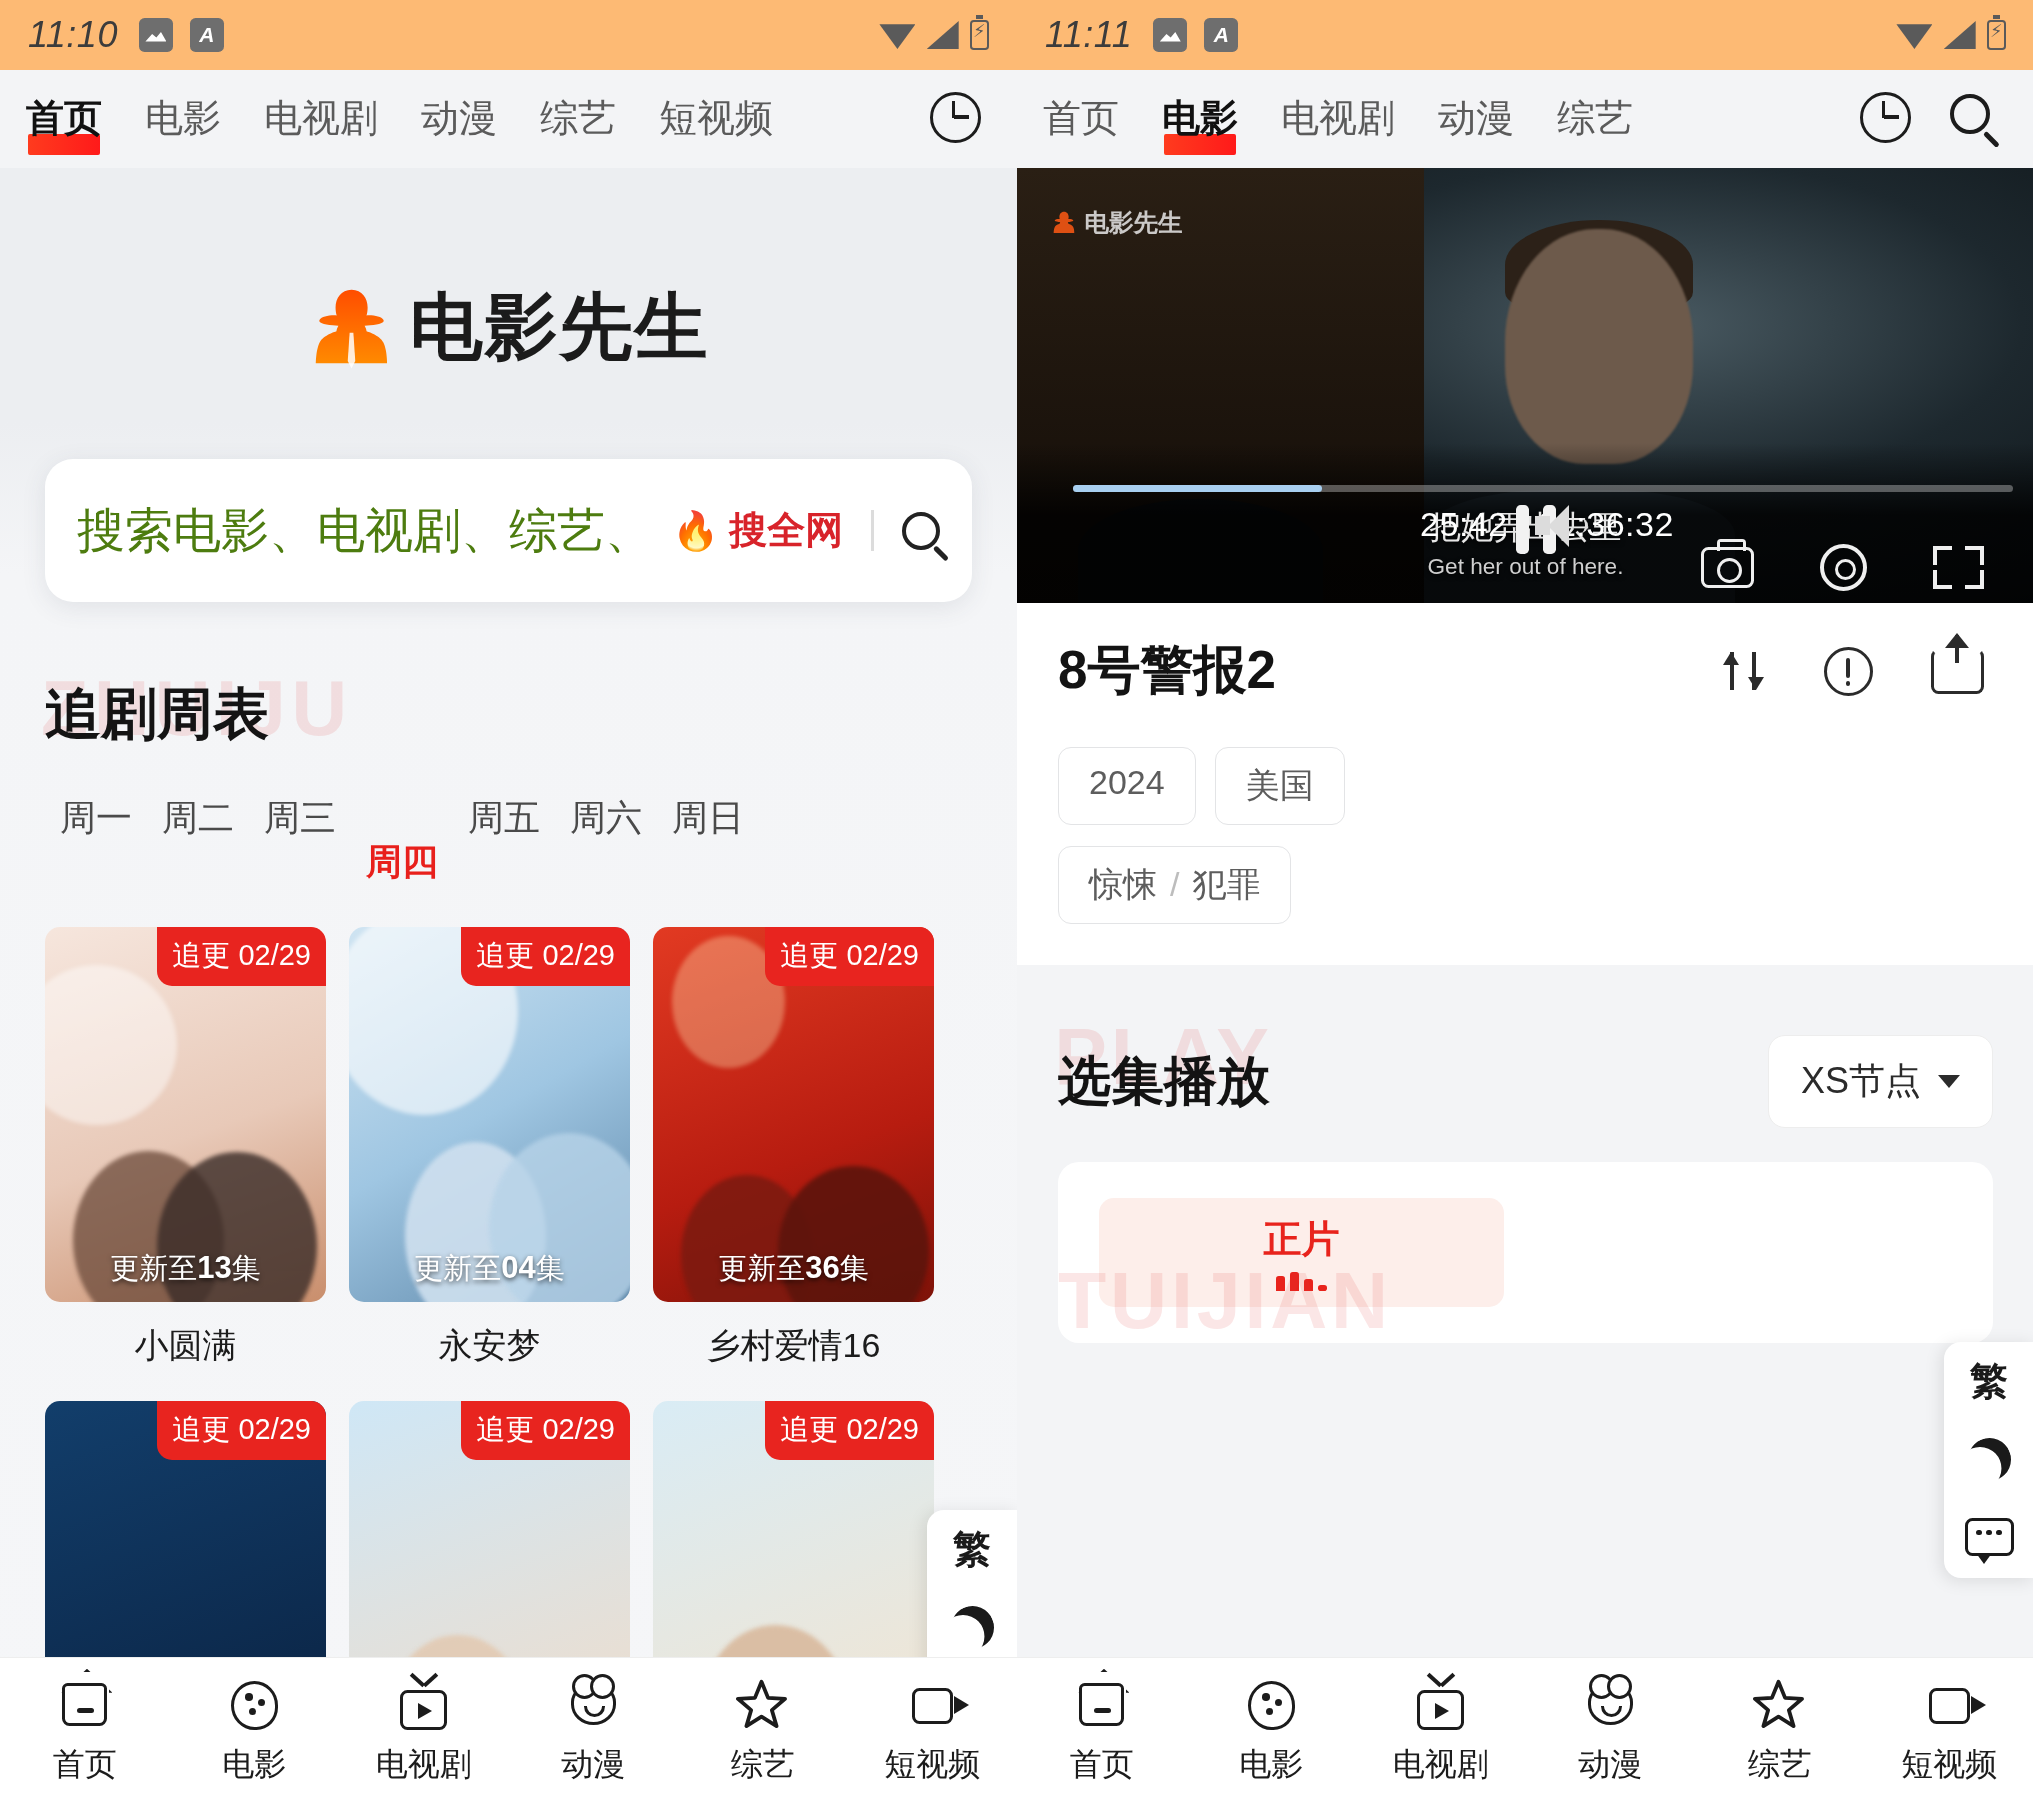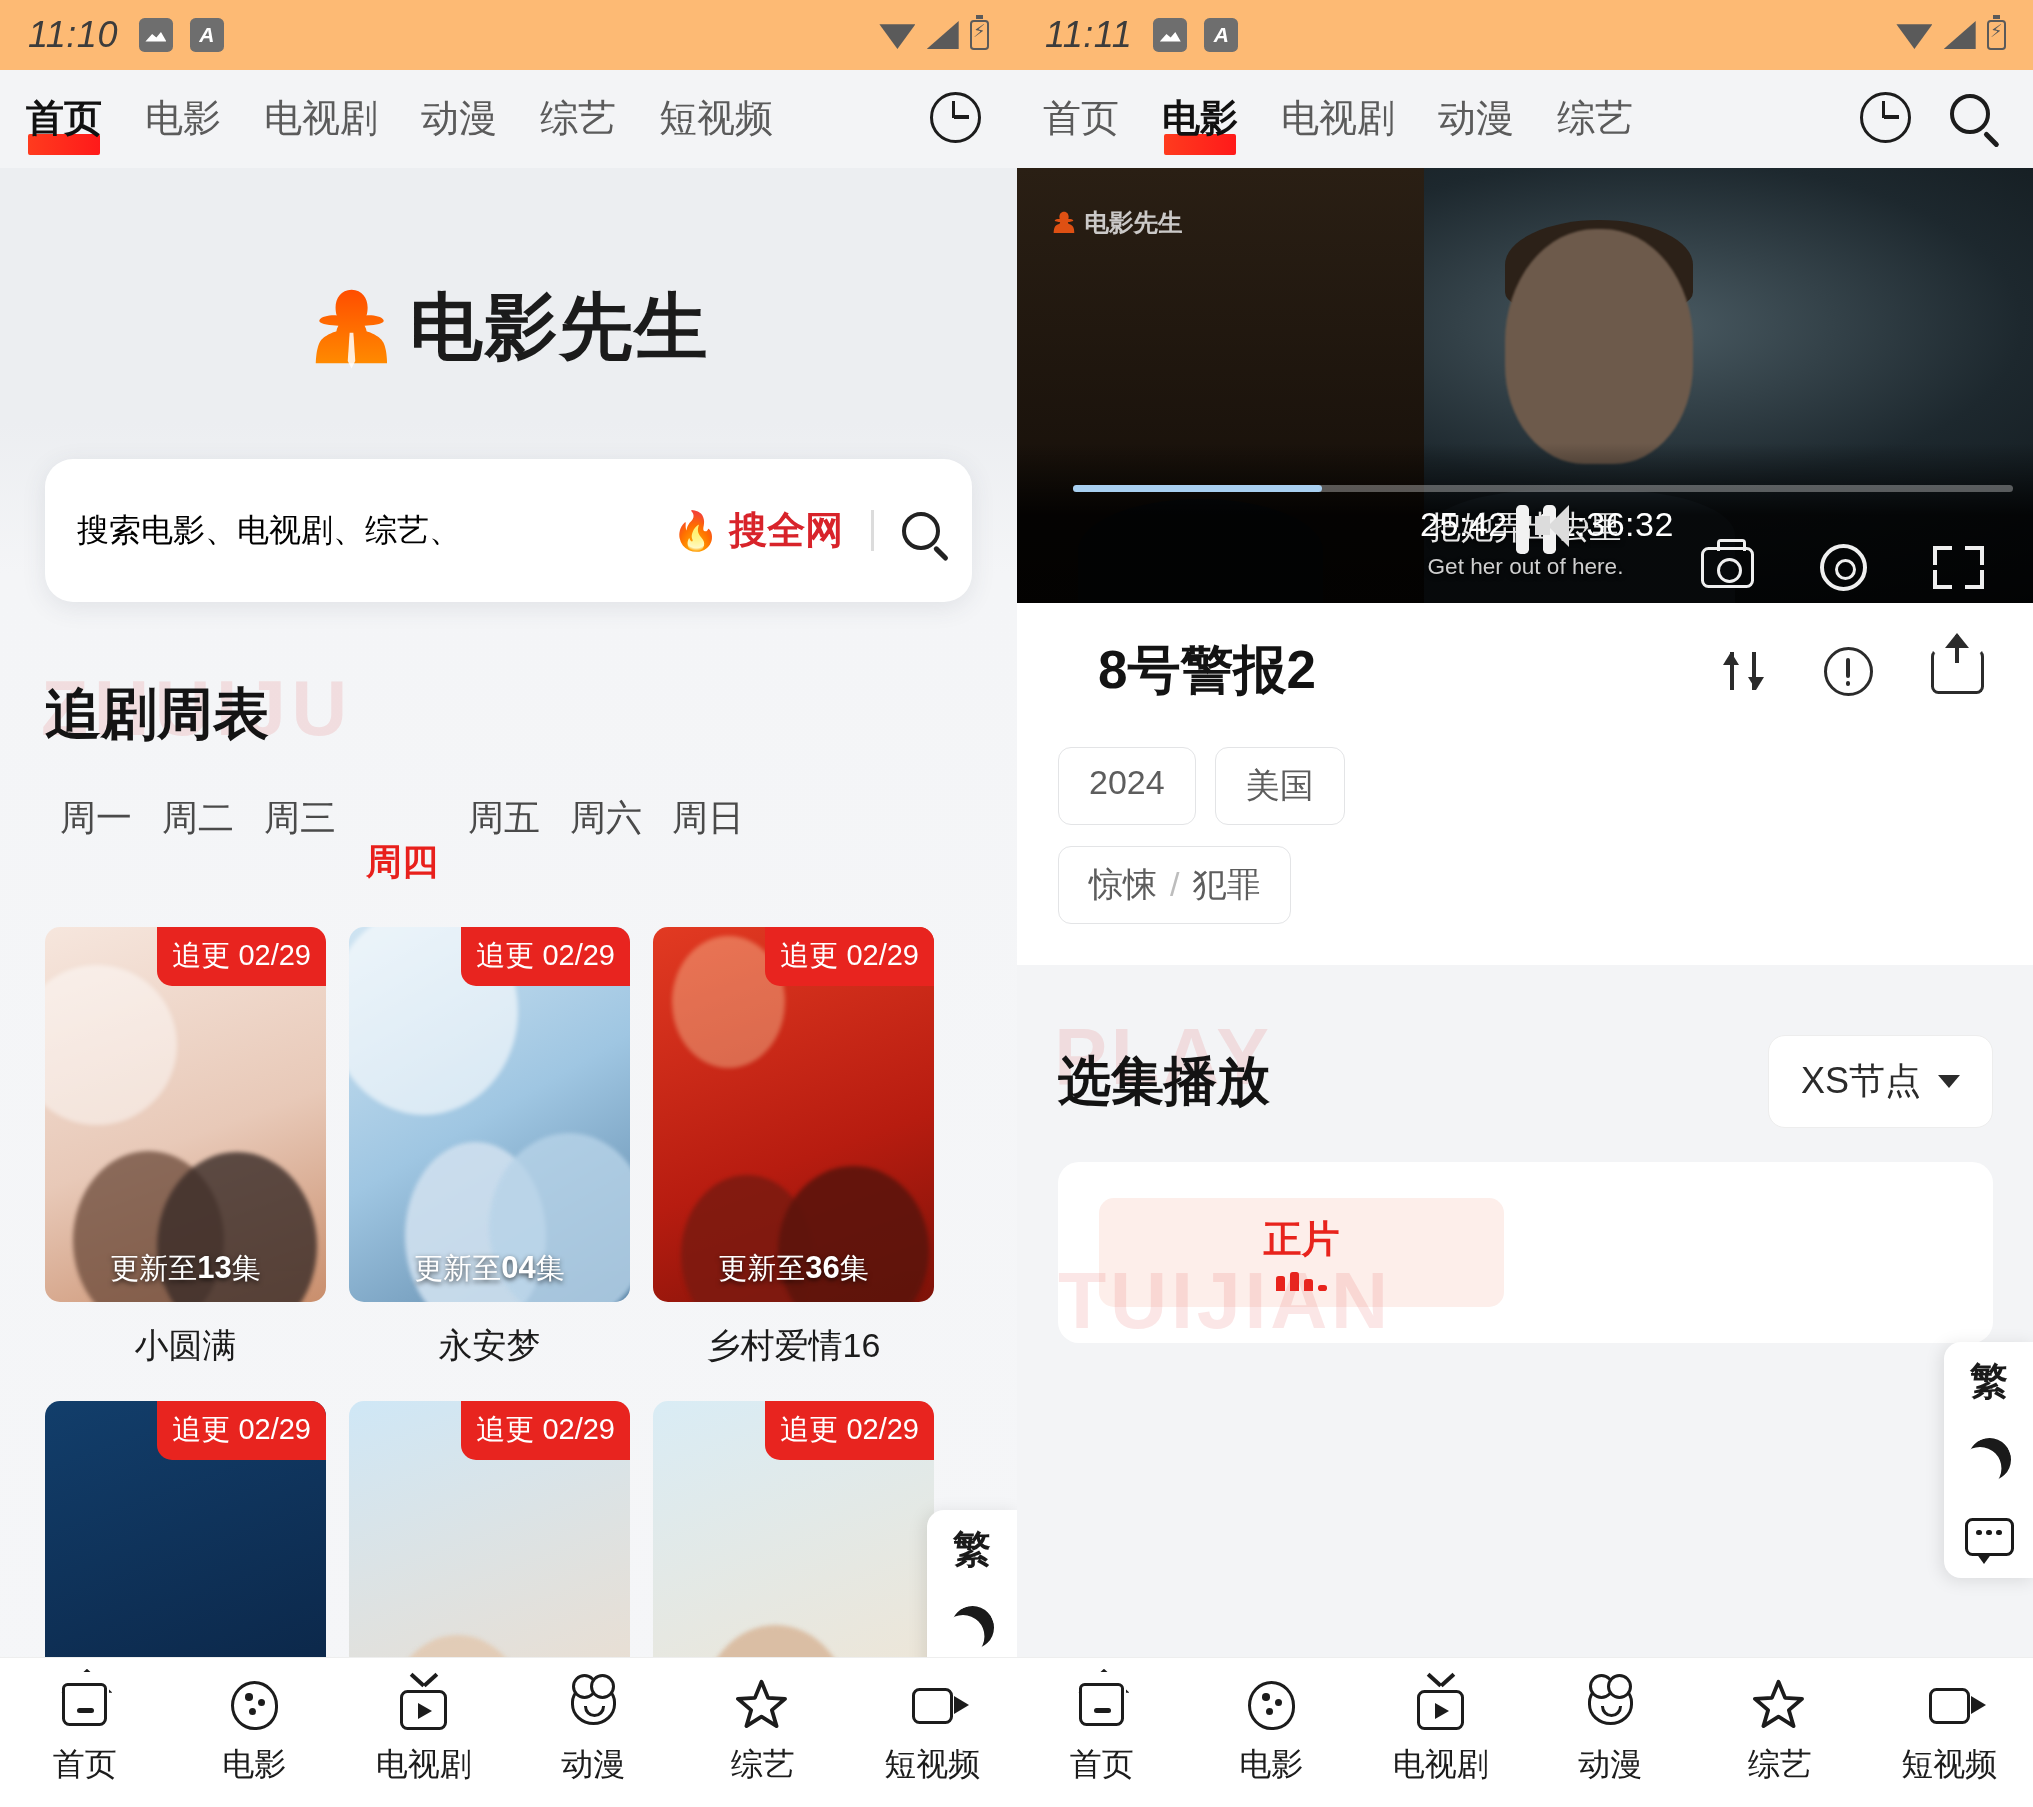--- a/index.html
+++ b/index.html
@@ -71,21 +71,21 @@
     overflow: hidden;
   }
   .brand { display: flex; align-items: center; justify-content: center; gap: 15px; margin-top: 111px; }
   .brand-mark { width: 87px; height: 90px; position: relative; }
   .brand-name { font-size: 73px; font-weight: bold; color: #1b1b1b; letter-spacing: 1.9px; }
 
   .searchbar {
     margin: 81px 45px 0 45px; height: 143px; background: #fff; border-radius: 28px;
     box-shadow: 0 5.6px 24.5px rgba(60,70,90,0.10); display: flex; align-items: center; padding: 0 32px;
   }
-  .search-ph { font-size: 32px; color: #000000; flex: 1; }
+  .search-ph { font-size: 48px; color: #4d7c0f; flex: 1; }
   .hot-flame { font-size: 38px; margin-right: 9.4px; }
   .hot-label { font-size: 38px; color: #d8232a; font-weight: bold; }
   .sep { width: 2.8px; height: 41px; background: #dcdcdc; margin: 0 28px; }
   .s-glass { width: 38px; height: 38px; border: 4.7px solid #222; border-radius:50%; position: relative; }
   .s-glass::after { content:""; position:absolute; right:-14px; bottom:-10.4px; width:18px; height:4.7px; background:#222; transform: rotate(45deg); border-radius:2.8px; }
 
   
   .section { margin-top: 75px; padding: 0 45px; position: relative; }
   .sec-watermark {
     position: absolute; left: 41px; top: -13px; font-size: 77px; font-weight: bold;
@@ -205,21 +205,21 @@
   .c-full { width:51px;height:43px;position:relative;}
   .c-full i{position:absolute;width:19px;height:19px;border:4.7px solid #efefef;}
   .c-full i:nth-child(1){left:0;top:0;border-right:none;border-bottom:none;}
   .c-full i:nth-child(2){right:0;top:0;border-left:none;border-bottom:none;}
   .c-full i:nth-child(3){left:0;bottom:0;border-right:none;border-top:none;}
   .c-full i:nth-child(4){right:0;bottom:0;border-left:none;border-top:none;}
 
   
   .detail { position:absolute; top:603px; left:0; right:0; bottom:151px; background:#f3f4f6; overflow:hidden; }
   .detail-card { background:#fff; padding: 32px 41px 41px; }
-  .d-head { display:flex; align-items:center;margin-left:40px; }
+  .d-head { display:flex; align-items:center; }
   .d-title { font-size:53px; font-weight:bold; color:#131313; }
   .d-actions { margin-left:auto; display:flex; align-items:center; gap:58px; padding-right:9.4px; }
   .a-sort { width:45px;height:45px;position:relative;}
   .a-sort i{position:absolute;width:3.8px;height:38px;background:#2b2b2b;}
   .a-sort i:nth-child(1){left:9.4px;top:3.8px;}
   .a-sort i:nth-child(2){right:9.4px;top:3.8px;}
   .a-sort i:nth-child(3){left:1.9px;top:3.8px;width:0;height:0;background:none;border-left:8.5px solid transparent;border-right:8.5px solid transparent;border-bottom:13px solid #2b2b2b;}
   .a-sort i:nth-child(4){right:1.9px;bottom:3.8px;width:0;height:0;background:none;border-left:8.5px solid transparent;border-right:8.5px solid transparent;border-top:13px solid #2b2b2b;}
   .a-warn { width:49px;height:49px;border:3.8px solid #2b2b2b;border-radius:50%;position:relative;}
   .a-warn::before{content:"";position:absolute;left:19px;top:8.5px;width:4.7px;height:20px;background:#2b2b2b;border-radius:2.8px;}

